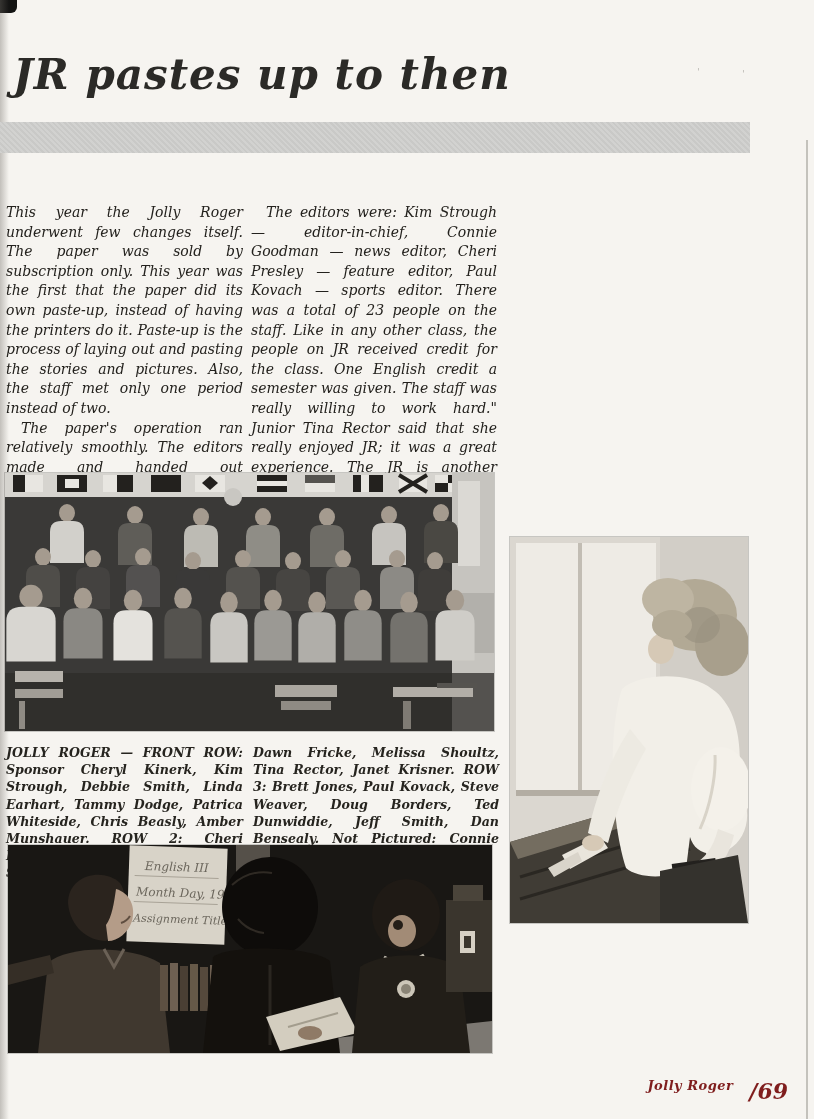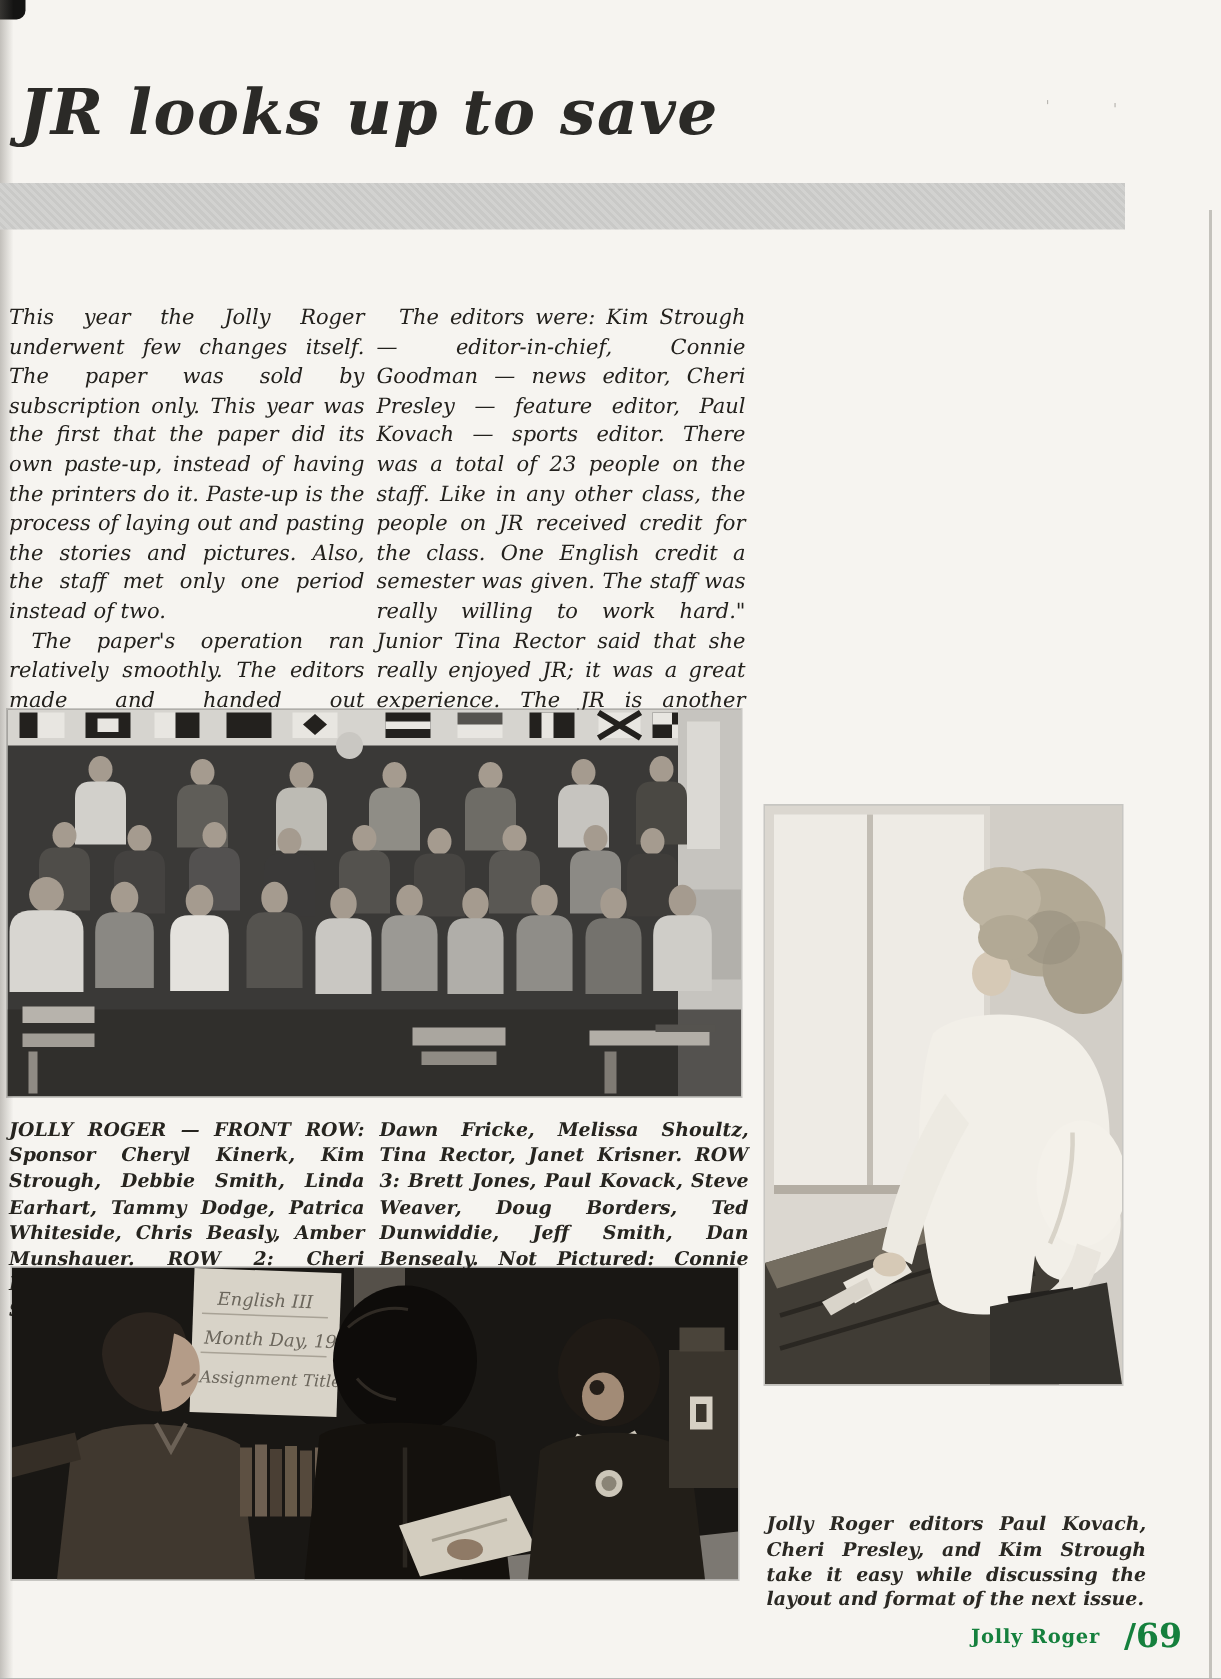--- a/index.html
+++ b/index.html
@@ -54,37 +54,37 @@
   .scap{
     position:absolute;left:511px;width:253px;
     font-size:12.6px;font-style:italic;line-height:16.8px;
     text-align:justify;color:#2a2823;font-weight:600;
   }
   .scap1{top:941px;}
   .scap2{top:1008px;}
   
   .footer{
     position:absolute;right:26px;top:1078px;
-    display:flex;align-items:center;color:#15803d;
+    display:flex;align-items:flex-start;font-style:italic;color:#7f1d1d;
   }
   .footer .flabel{font-size:13px;font-weight:600;letter-spacing:.5px;}
   .footer .fnum{font-size:22px;font-weight:600;margin-left:16px;}
 </style>
 </head>
 <body>
 
 <div class="page">
 
   <div class="corner-mark"></div>
   <div class="left-edge"></div>
   <div class="right-edge"></div>
   <div class="speck" style="left:697px;top:66px;">'</div>
   <div class="speck" style="left:742px;top:68px;">'</div>
 
-  <div class="title">JR looks up to save</div>
+  <div class="title">JR pastes up to then</div>
   <div class="title-bar"></div>
 
   <div class="col col1">
     <p>This year the Jolly Roger underwent few changes itself. The paper was sold by subscription only. This year was the first that the paper did its own paste-up, instead of having the printers do it. Paste-up is the process of laying out and pasting the stories and pictures. Also, the staff met only one period instead of two.</p>
     <p class="indent">The paper's operation ran relatively smoothly. The editors made and handed out assignments. The reporters wrote the stories and took the pictures, arranged the stories, and wrote the headlines. The printer then set up the format and the staff pasted-up. Then</p>
   </div>
   <div class="col col2">
     <p class="indent">The editors were: Kim Strough — editor-in-chief, Connie Goodman — news editor, Cheri Presley — feature editor, Paul Kovach — sports editor. There was a total of 23 people on the staff. Like in any other class, the people on JR received credit for the class. One English credit a semester was given. The staff was really willing to work hard." Junior Tina Rector said that she really enjoyed JR; it was a great experience. The JR is another great trademark of MHHS.</p>
   </div>
 
@@ -268,20 +268,19 @@
 
       <g>
         <rect x="438" y="55" width="46" height="92" fill="#3a352d"></rect>
         <rect x="445" y="40" width="30" height="16" fill="#4a443a"></rect>
         <rect x="452" y="86" width="15" height="22" fill="#d6d0c4"></rect>
         <rect x="456" y="91" width="7" height="12" fill="#3a352d"></rect>
       </g>
     </svg>
   </div>
 
-  <div class="scap scap2">Jolly Roger editors Paul Kovach, Cheri Presley, and Kim Strough take it easy while discussing the layout and format of the next issue.</div>
 
   <div class="footer">
     <span class="flabel">Jolly Roger</span>
     <span class="fnum">/69</span>
   </div>
 
 </div>
 
 </body></html>

